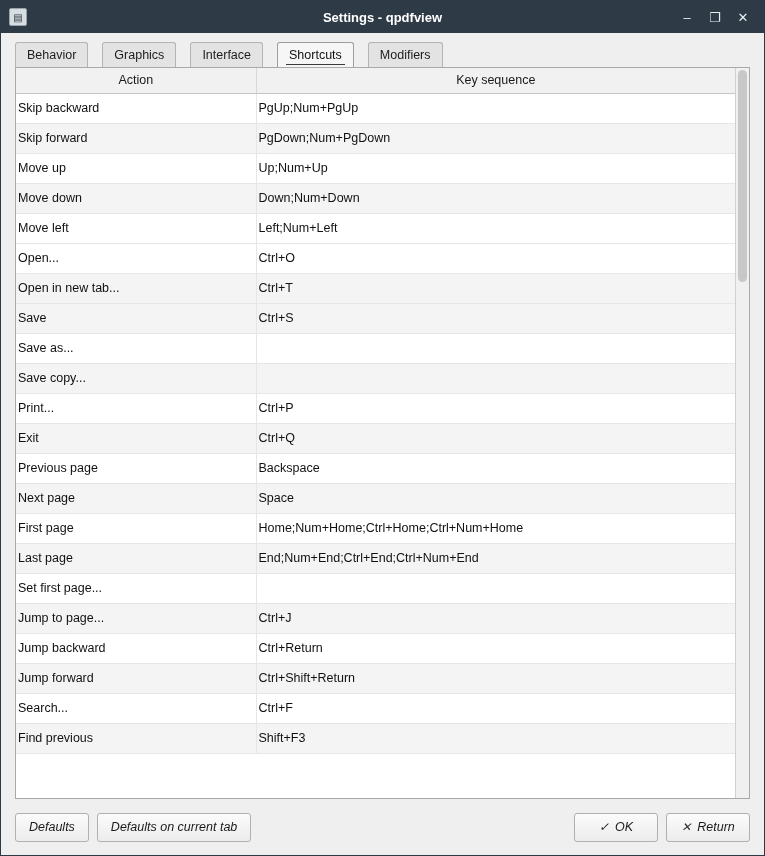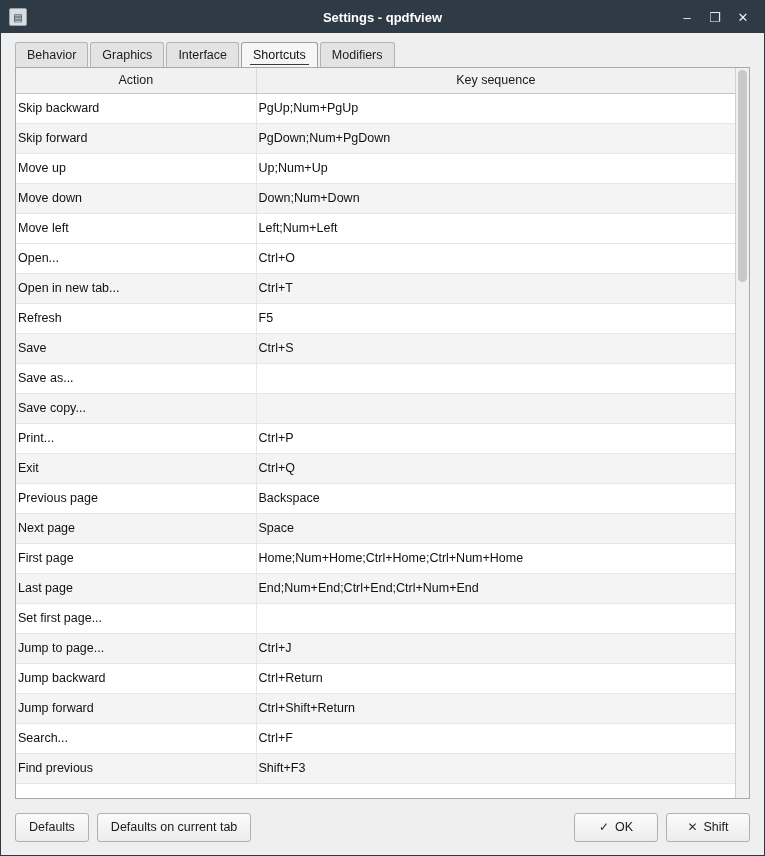--- a/index.html
+++ b/index.html
@@ -73,21 +73,21 @@
     flex: 0 0 auto;
     height: 34px;
   }
   .tab {
     padding: 5px 11px 6px 11px;
     border: 1px solid #b4b4b4;
     border-bottom: none;
     background: #e3e3e3;
     color: #1d1d1d;
     font-size: 12.5px;
-    margin-right: 2px;
+    margin-right: 14px;
     border-radius: 3px 3px 0 0;
     position: relative;
     top: 1px;
     cursor: default;
   }
   .tab.selected {
     background: #f6f6f6;
     border-color: #9e9e9e;
     color: #111;
   }
@@ -191,20 +191,21 @@
     background: linear-gradient(#fbfbfb, #ececec);
     border-radius: 3px;
     padding: 6px 13px;
     font-size: 12.5px;
     color: #1a1a1a;
     cursor: default;
     display: inline-flex;
     align-items: center;
     gap: 6px;
     min-height: 29px;
+    font-style: italic;
   }
   .btn .glyph { font-size: 12px; color: #2e2e2e; }
   .spacer { flex: 1 1 auto; }
   .btn.ok { min-width: 84px; justify-content: center; }
   .btn.cancel { min-width: 84px; justify-content: center; }
 </style>
 </head>
 <body>
 
 <div class="window">
@@ -259,24 +260,20 @@
                   <td class="action">Move left</td>
                   <td>Left;Num+Left</td>
                 </tr>
                 <tr>
                   <td class="action">Open...</td>
                   <td>Ctrl+O</td>
                 </tr>
                 <tr class="alt">
                   <td class="action">Open in new tab...</td>
                   <td>Ctrl+T</td>
-                </tr>
-                <tr>
-                  <td class="action">Refresh</td>
-                  <td>F5</td>
                 </tr>
                 <tr class="alt">
                   <td class="action">Save</td>
                   <td>Ctrl+S</td>
                 </tr>
                 <tr>
                   <td class="action">Save as...</td>
                   <td></td>
                 </tr>
                 <tr class="alt">
@@ -348,17 +345,17 @@
     <div class="btn">
         <span>Defaults on current tab</span>
       </div>
     <div class="spacer"></div>
     <div class="btn ok">
       <span class="glyph">✓</span>
       <span>OK</span>
     </div>
     <div class="btn cancel">
       <span class="glyph">✕</span>
-      <span>Shift</span>
+      <span>Return</span>
     </div>
   </div>
 
 </div>
 
 </body></html>

